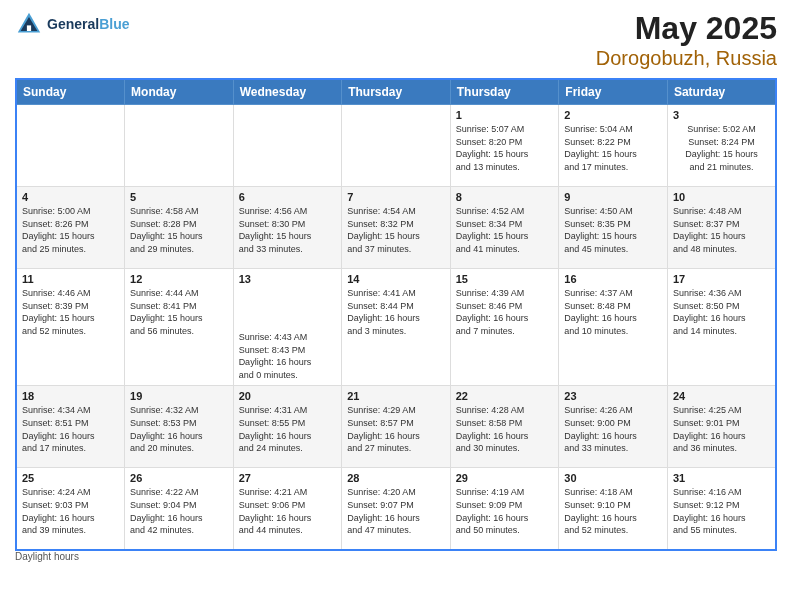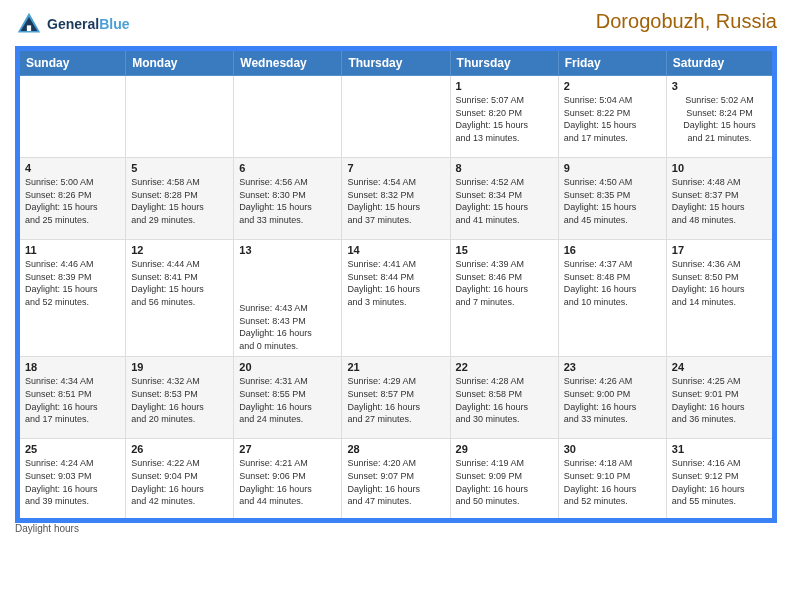--- a/index.html
+++ b/index.html
@@ -39,21 +39,21 @@
       color: #222;
     }
     .subtitle {
       font-size: 20px;
       color: #a16207;
       margin-left: 40px;
     }
     .calendar {
       width: 100%;
       border-collapse: collapse;
-      border: 5px solid #3b82f6;
+      border: 2px solid #3b82f6;
     }
     .calendar th {
       background: #3a7abf;
       color: #fff;
       font-size: 12px;
       font-weight: bold;
       padding: 5px 6px;
       text-align: left;
       border: 1px solid #5590cc;
     }
@@ -99,20 +99,21 @@
       <svg class="logo-icon" viewBox="0 0 40 40" xmlns="http://www.w3.org/2000/svg">
         <polygon points="20,4 36,32 4,32" fill="#4a9fd4"></polygon>
         <polygon points="20,10 32,30 8,30" fill="#1a3a5c"></polygon>
         <rect x="17" y="22" width="6" height="8" fill="#fff"></rect>
       </svg>
       <div>
         <div style="font-size:14px;font-weight:bold;color:#1a3a5c;line-height:1.2;">General<span style="color:#4a9fd4;">Blue</span></div>
       </div>
     </div>
     <div class="title-block">
+      <div class="main-title">May 2025</div>
       <div class="subtitle">Dorogobuzh, Russia</div>
     </div>
   </div>
 
   <table class="calendar">
     <thead>
       <tr>
       <th>Sunday</th>
           <th>Monday</th>
           <th>Wednesday</th>

